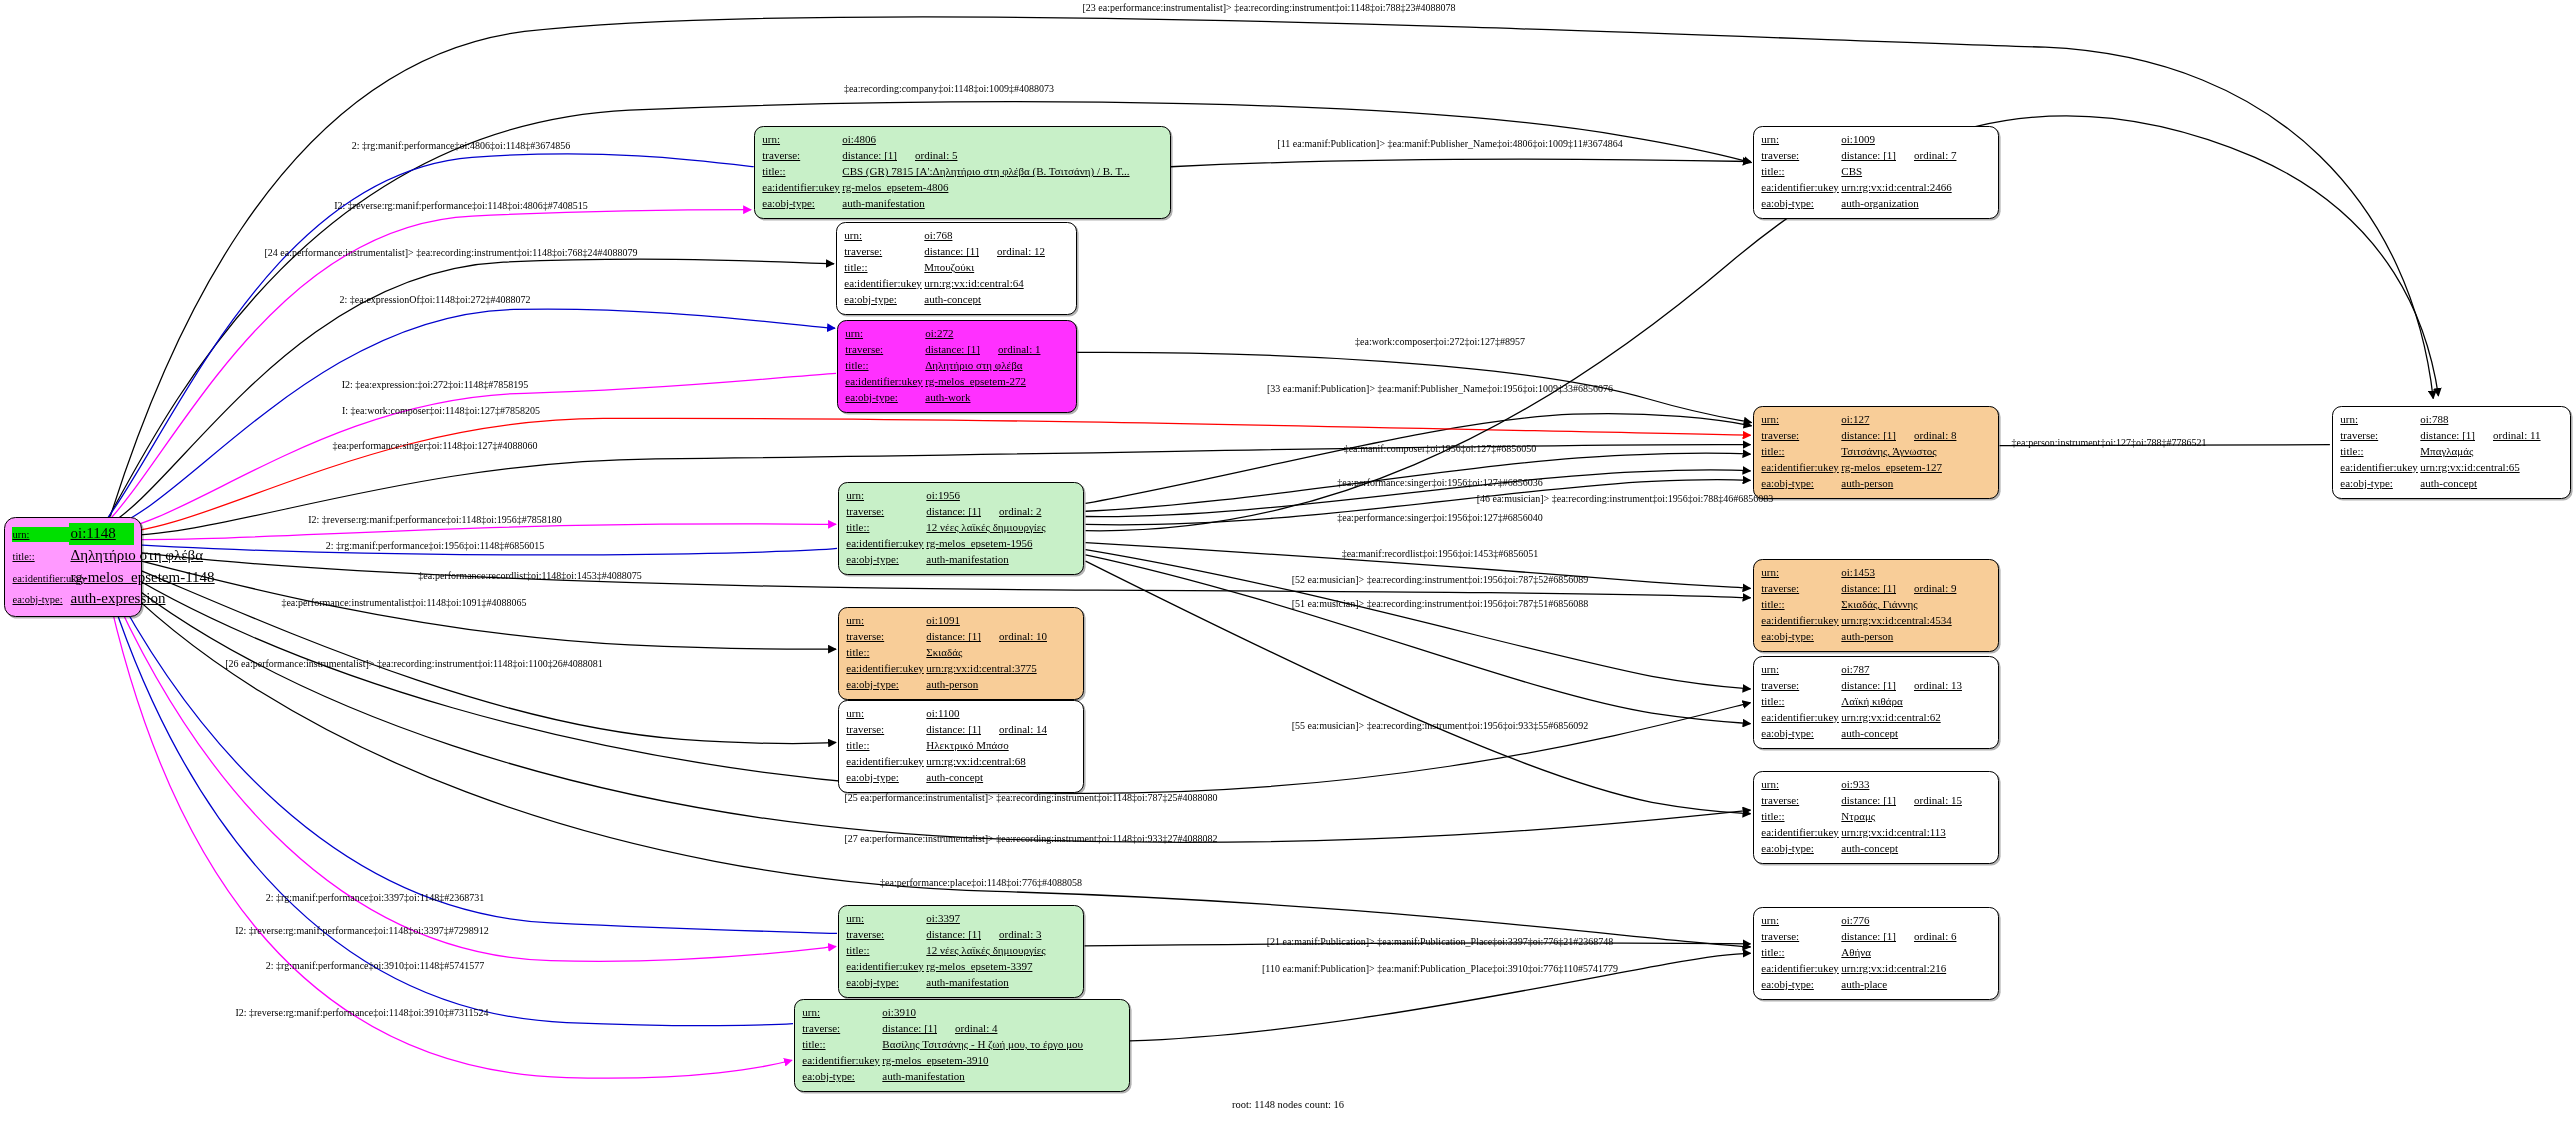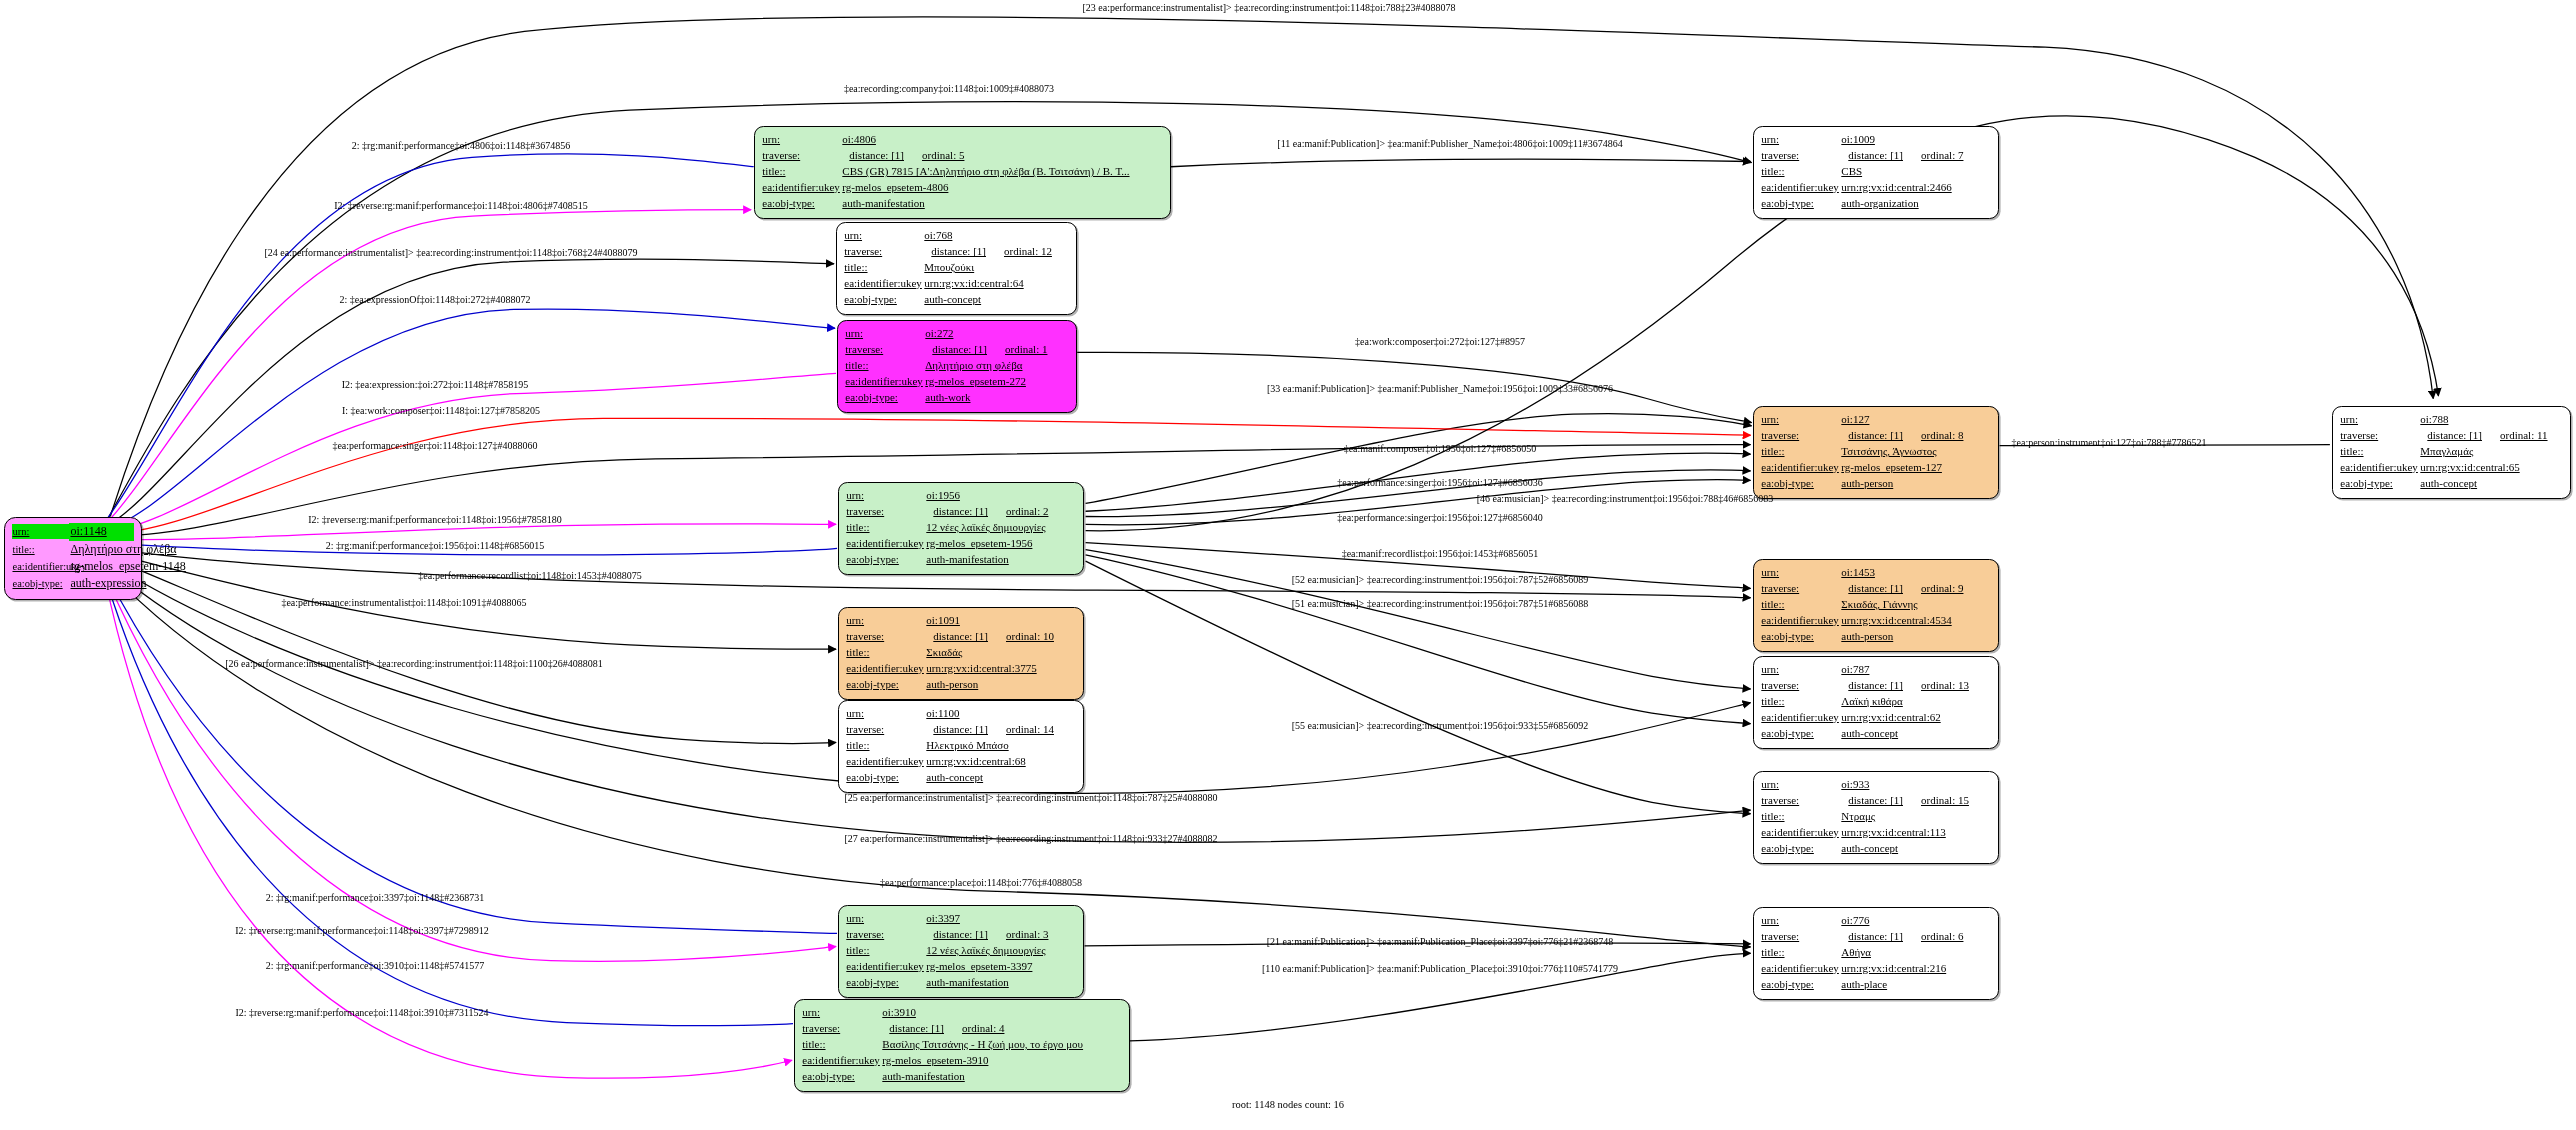--- a/index.html
+++ b/index.html
@@ -12,24 +12,24 @@
   .node.green{background:#c8f0c8;}
   .node.orange{background:#f8cd98;}
   .node.magenta{background:#ff30ff;}
   .node.root{background:#ff99ff;border-radius:11.5px;}
 
   .row{display:flex;align-items:baseline;white-space:nowrap;line-height:1.45;}
   .k{font-size:11px;color:#000;flex:0 0 auto;}
   .v{font-size:11px;color:#000;flex:1 1 auto;}
   .node .row .k{width:79px;}
   .node .row .v{padding-left:1px;}
-  .trav{display:flex;gap:18px;margin-left:7px;}
+  .trav{display:flex;gap:18px;}
 
   .root .row .k{width:57px;font-size:10.5px;}
-  .root .row .v{font-size:12px;}
+  .root .row .v{font-size:15px;}
   .root .hlrow{background:transparent;}
   .root .hlrow .k,.root .hlrow .v{background:#00e000;}
 
   .elabel{position:absolute;font-size:10px;color:#000;white-space:nowrap;
           transform:translate(-50%,-50%);background:transparent;}
   .footer{position:absolute;font-size:10.5px;color:#000;white-space:nowrap;
           transform:translateX(-50%);}
   .shadow{box-shadow:1.6px 1.6px 0 rgba(0,0,0,0.30);}
 </style>
 </head>

